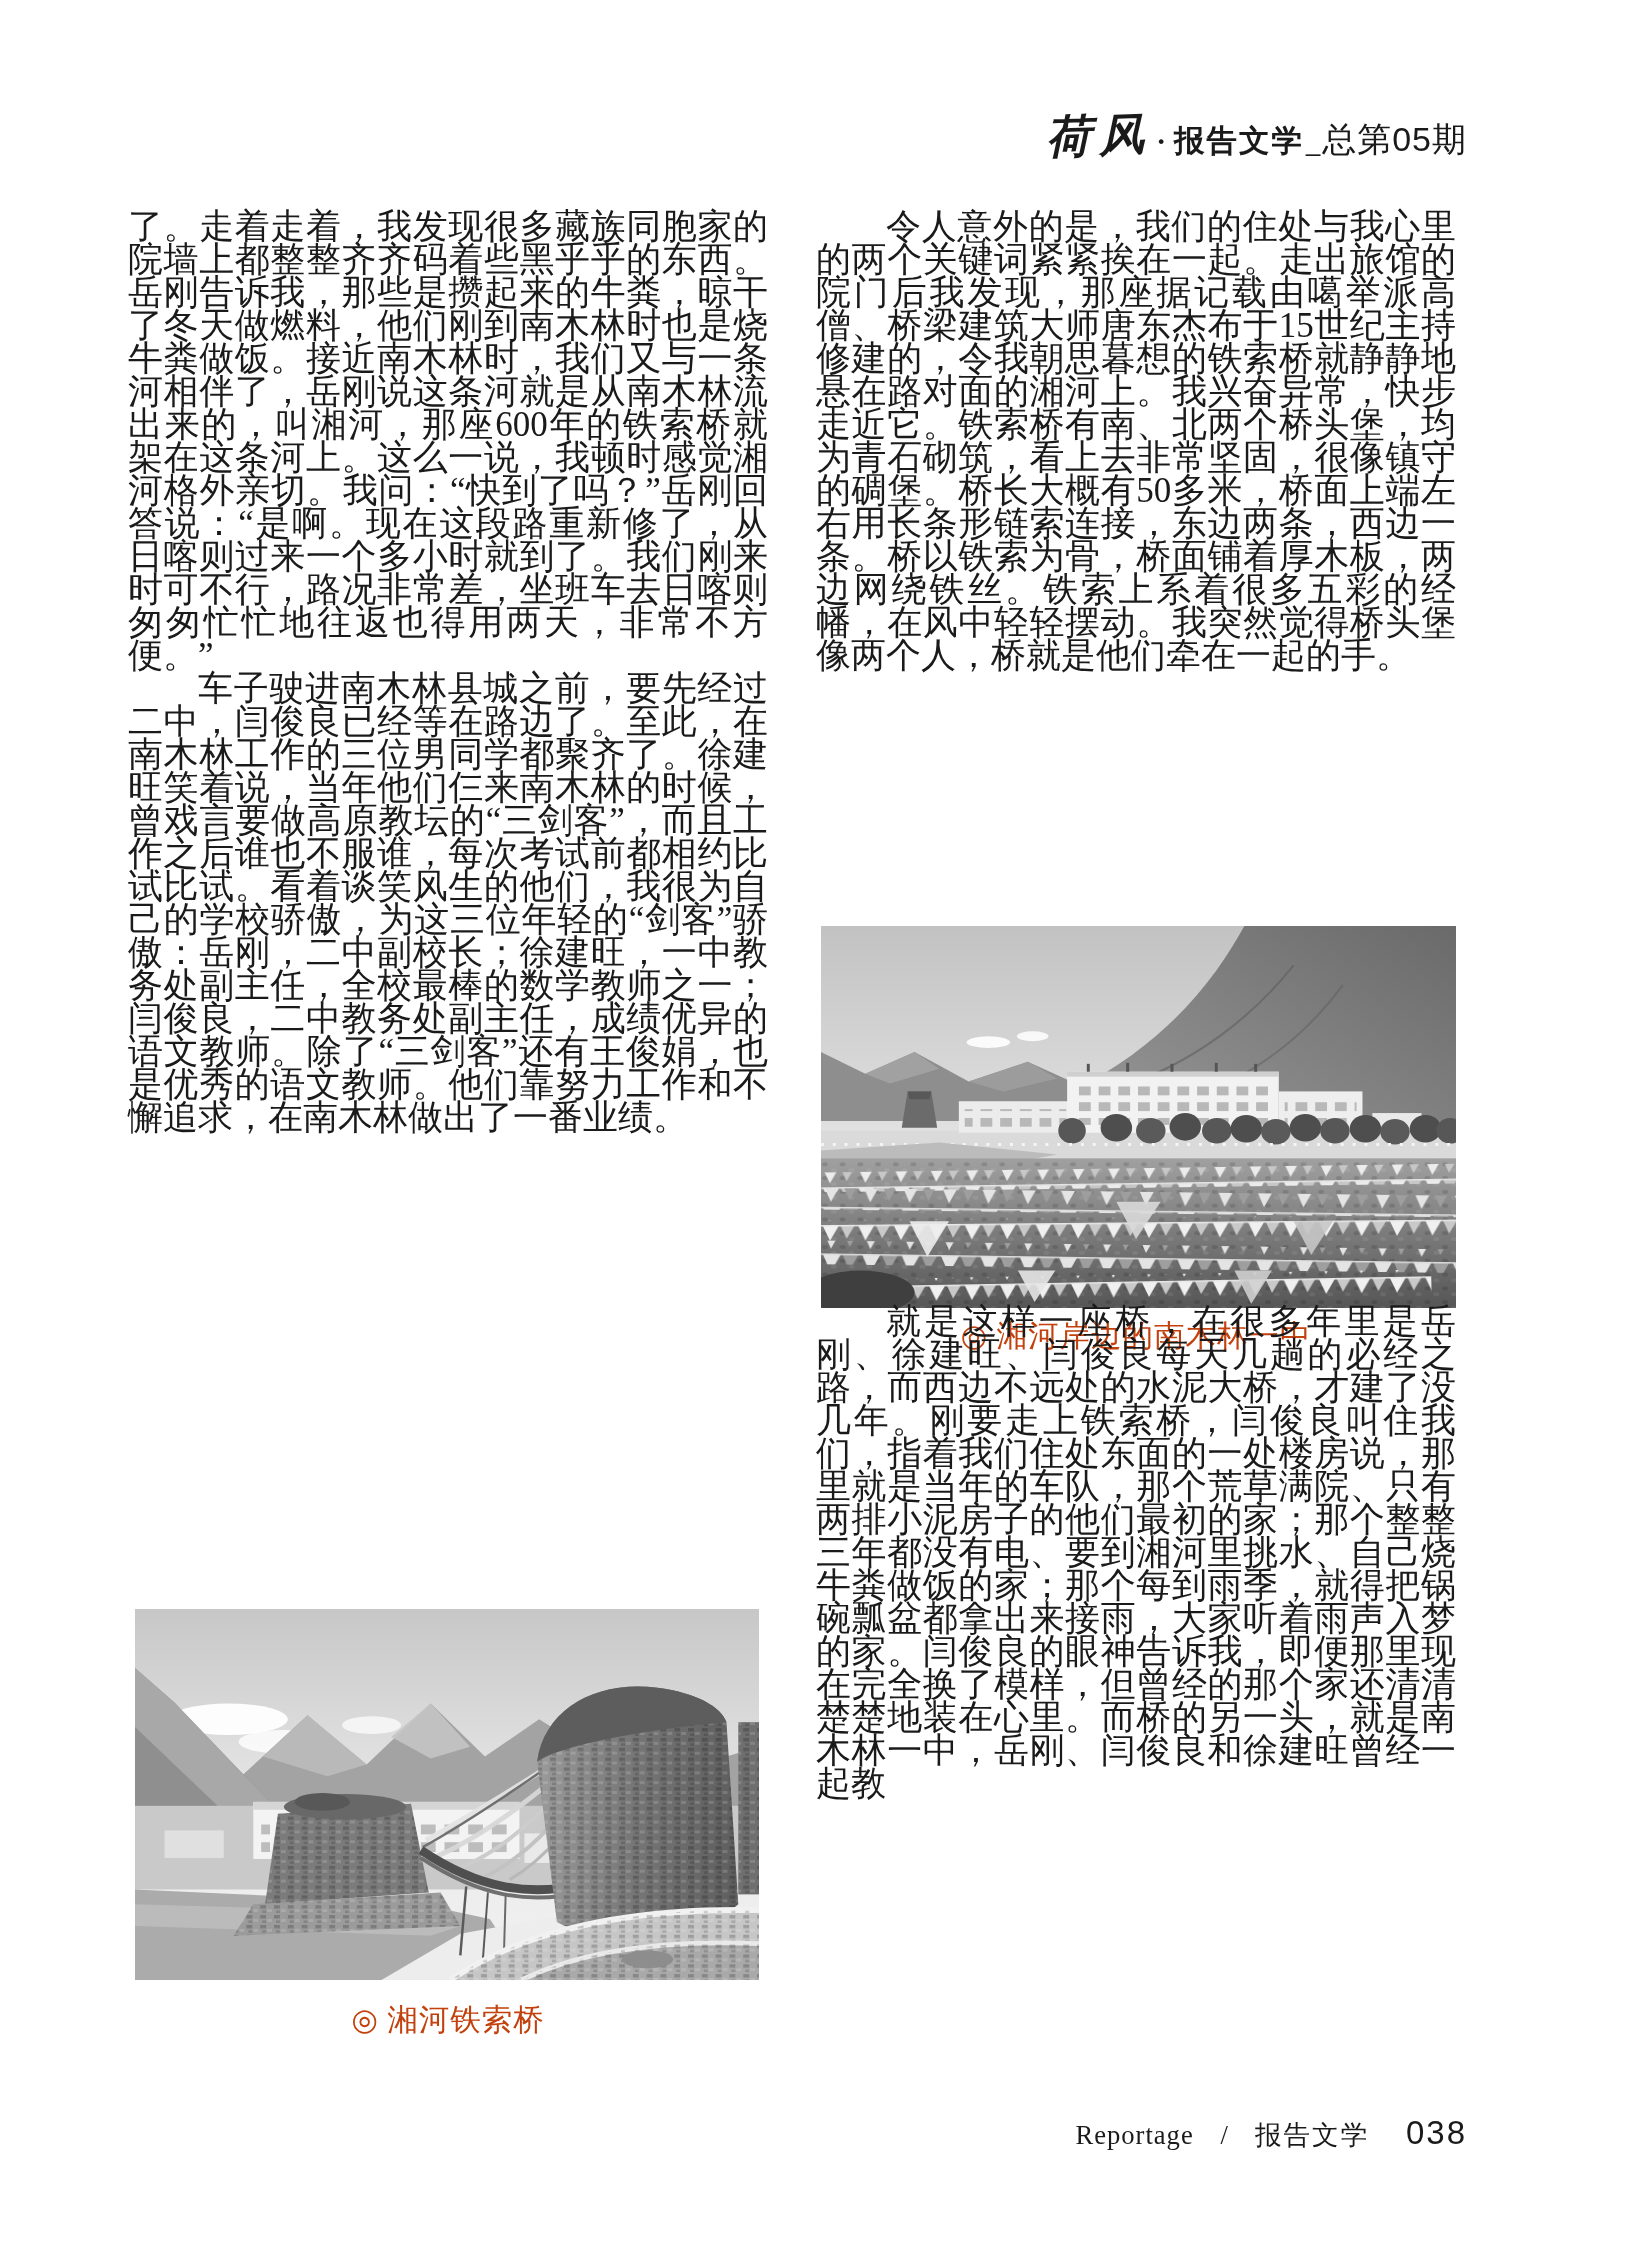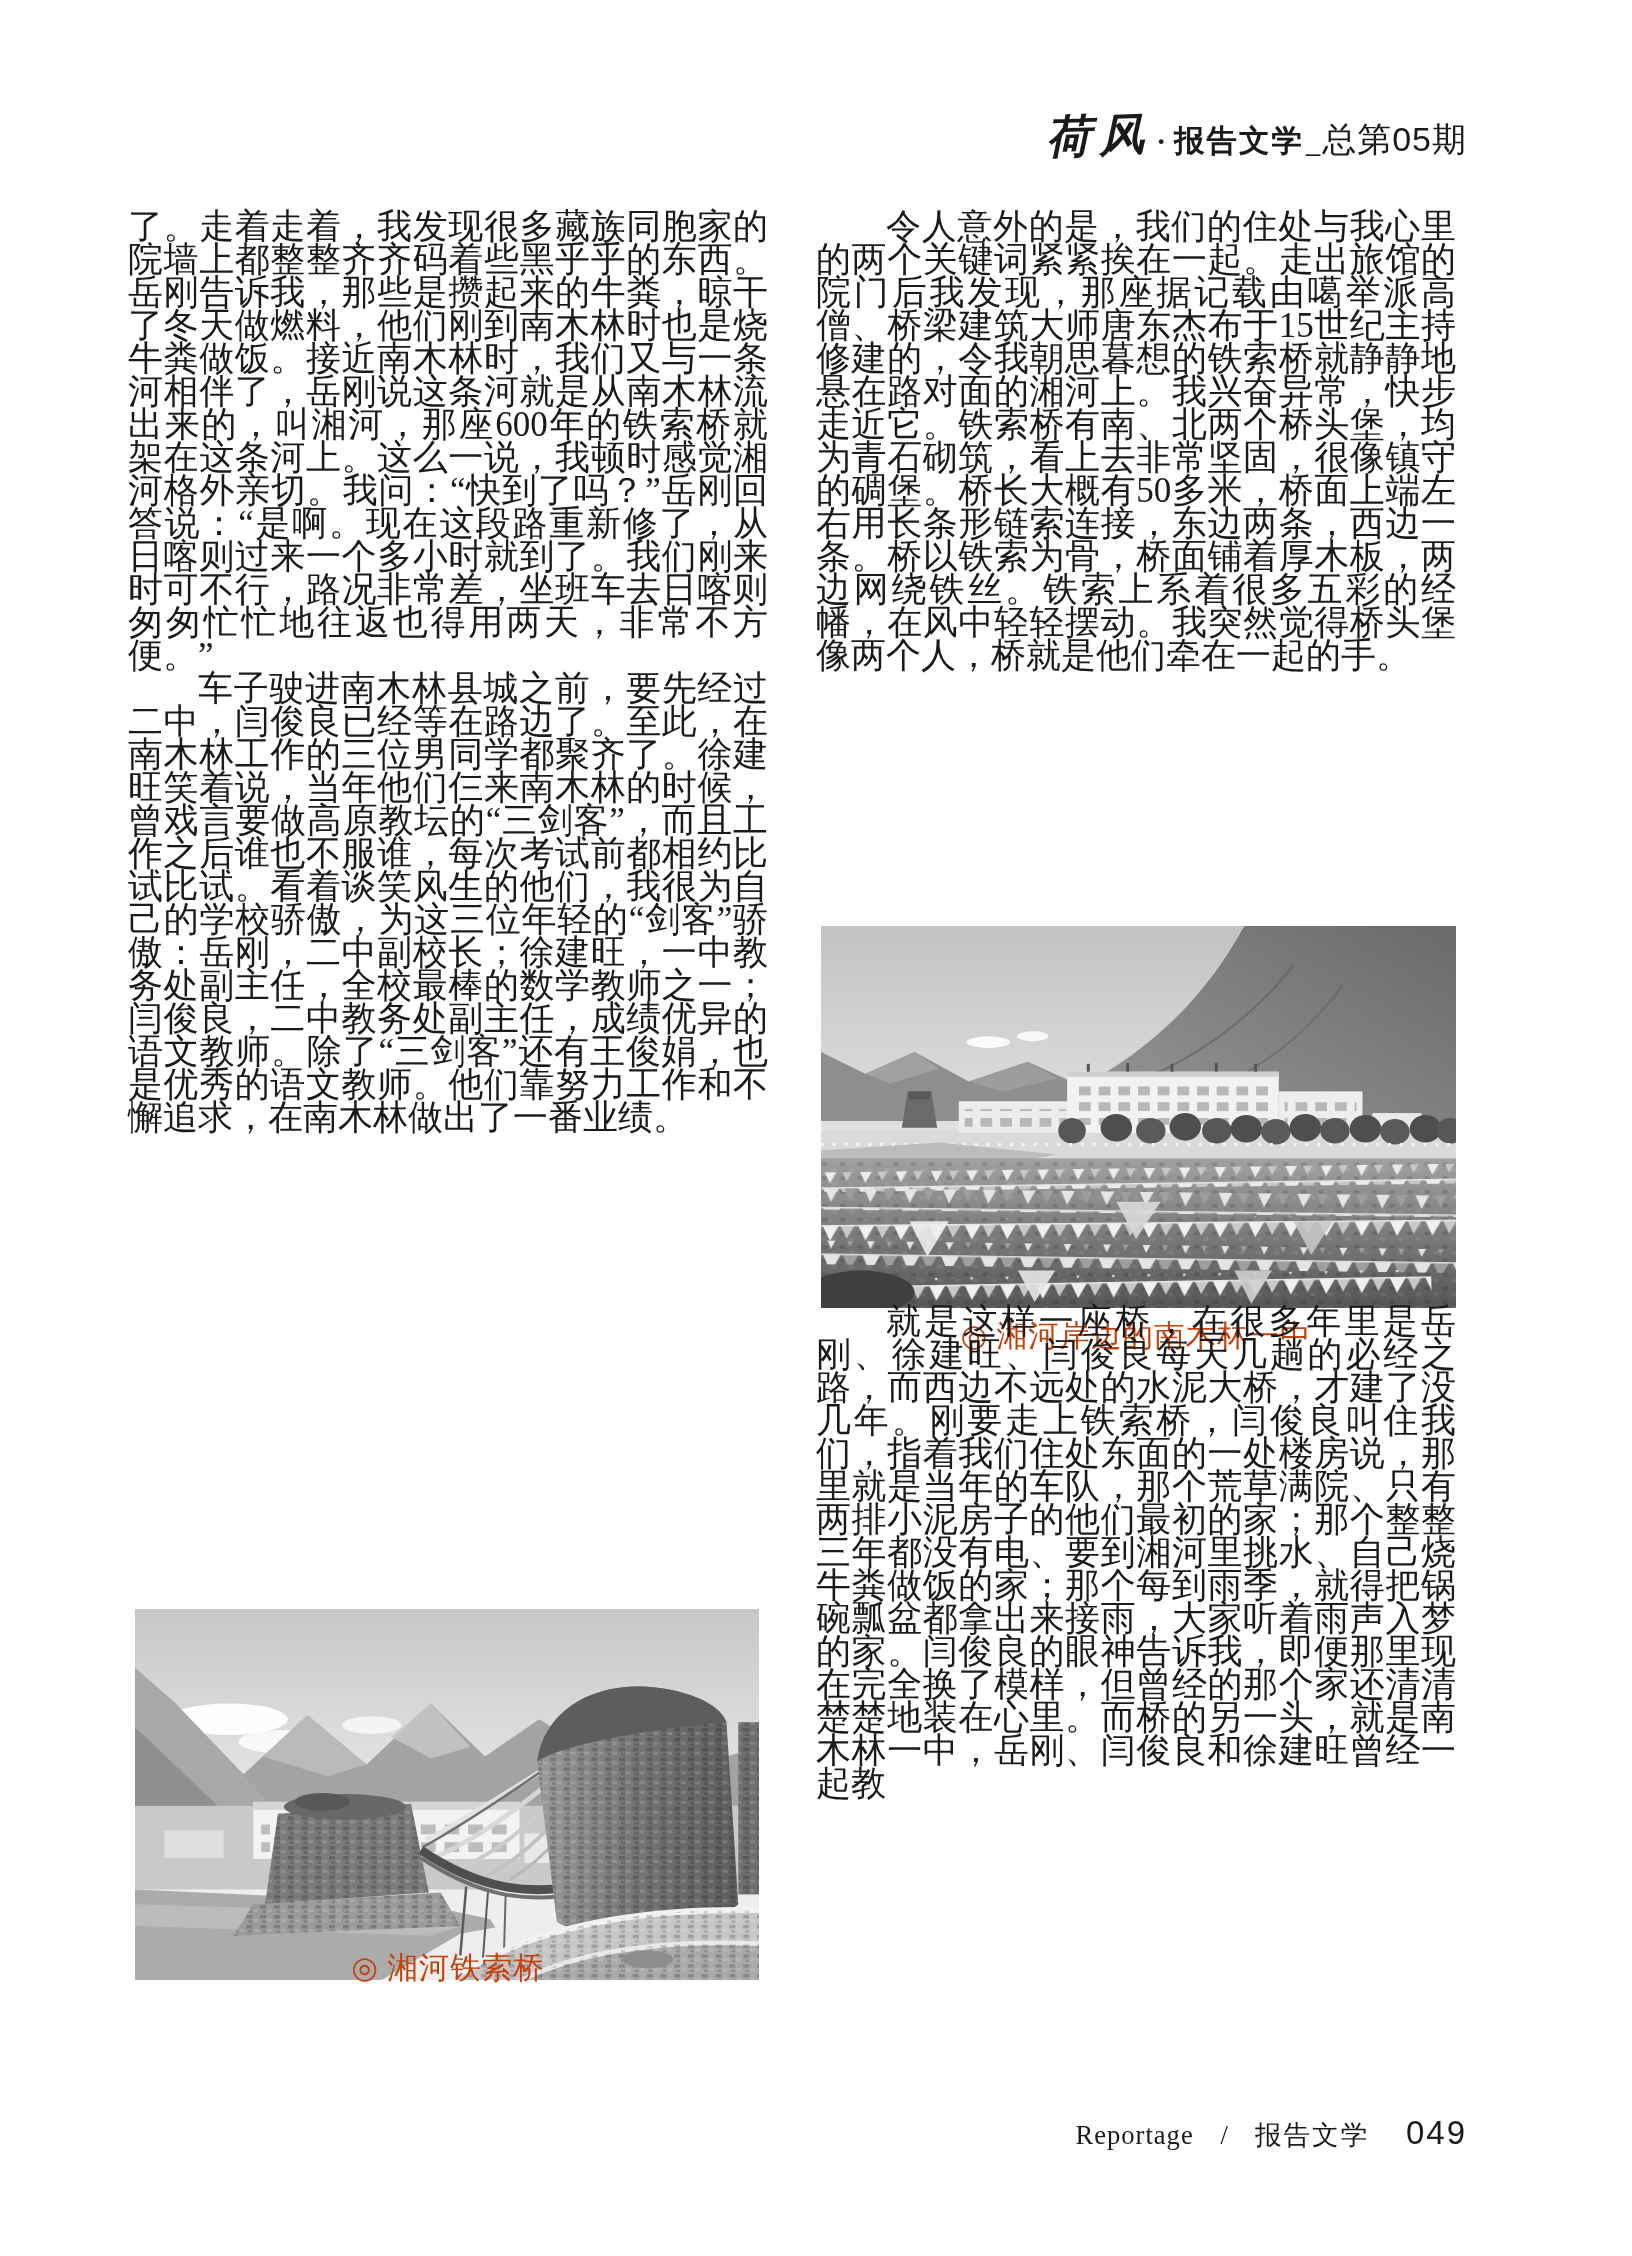--- a/index.html
+++ b/index.html
@@ -27,21 +27,21 @@
   #right-text-top{left:816px;top:210px;}
   #right-text-bottom{left:816px;top:1305px;}
   
   .photo{position:absolute;display:block;}
   #photo-left{left:135px;top:1609px;width:624px;height:371px;}
   #photo-right{left:821px;top:926px;width:635px;height:382px;}
   .caption{
     position:absolute;width:640px;text-align:center;
     font-size:30.5px;color:#c2410c;letter-spacing:1px;
   }
-  #caption-left{left:128px;top:1948px;}
+  #caption-left{left:128px;top:2000px;}
   #caption-right{left:816px;top:1316px;}
   
   .footer{position:absolute;top:2114px;right:165px;display:flex;align-items:baseline;white-space:nowrap;font-size:26.6px;gap:19px;}
   .footer .en{font-family:"Liberation Serif",serif;letter-spacing:1px;}
   .footer .slash{margin:0 7.9px;}
   .footer .cn{letter-spacing:2px;}
   .footer .pagenum{font-family:"Liberation Sans",sans-serif;font-size:33px;margin-left:17.7px;letter-spacing:2px;}
   svg{display:block;width:100%;height:100%;}
 </style>
 </head>
@@ -233,17 +233,17 @@
   <div class="caption" id="caption-right">◎ 湘河岸边的南木林一中</div>
 
   <div class="coltext" id="right-text-bottom">
     <p class="indent">就是这样一座桥，在很多年里是岳刚、徐建旺、闫俊良每天几趟的必经之路，而西边不远处的水泥大桥，才建了没几年。刚要走上铁索桥，闫俊良叫住我们，指着我们住处东面的一处楼房说，那里就是当年的车队，那个荒草满院、只有两排小泥房子的他们最初的家；那个整整三年都没有电、要到湘河里挑水、自己烧牛粪做饭的家；那个每到雨季，就得把锅碗瓢盆都拿出来接雨，大家听着雨声入梦的家。闫俊良的眼神告诉我，即便那里现在完全换了模样，但曾经的那个家还清清楚楚地装在心里。而桥的另一头，就是南木林一中，岳刚、闫俊良和徐建旺曾经一起教</p>
   </div>
 
   <div class="footer">
     <span class="en">Reportage</span>
     <span class="slash">/</span>
     <span class="cn">报告文学</span>
-    <span class="pagenum">049</span>
+    <span class="pagenum">038</span>
   </div>
 
 </div>
 
 
 </body></html>

